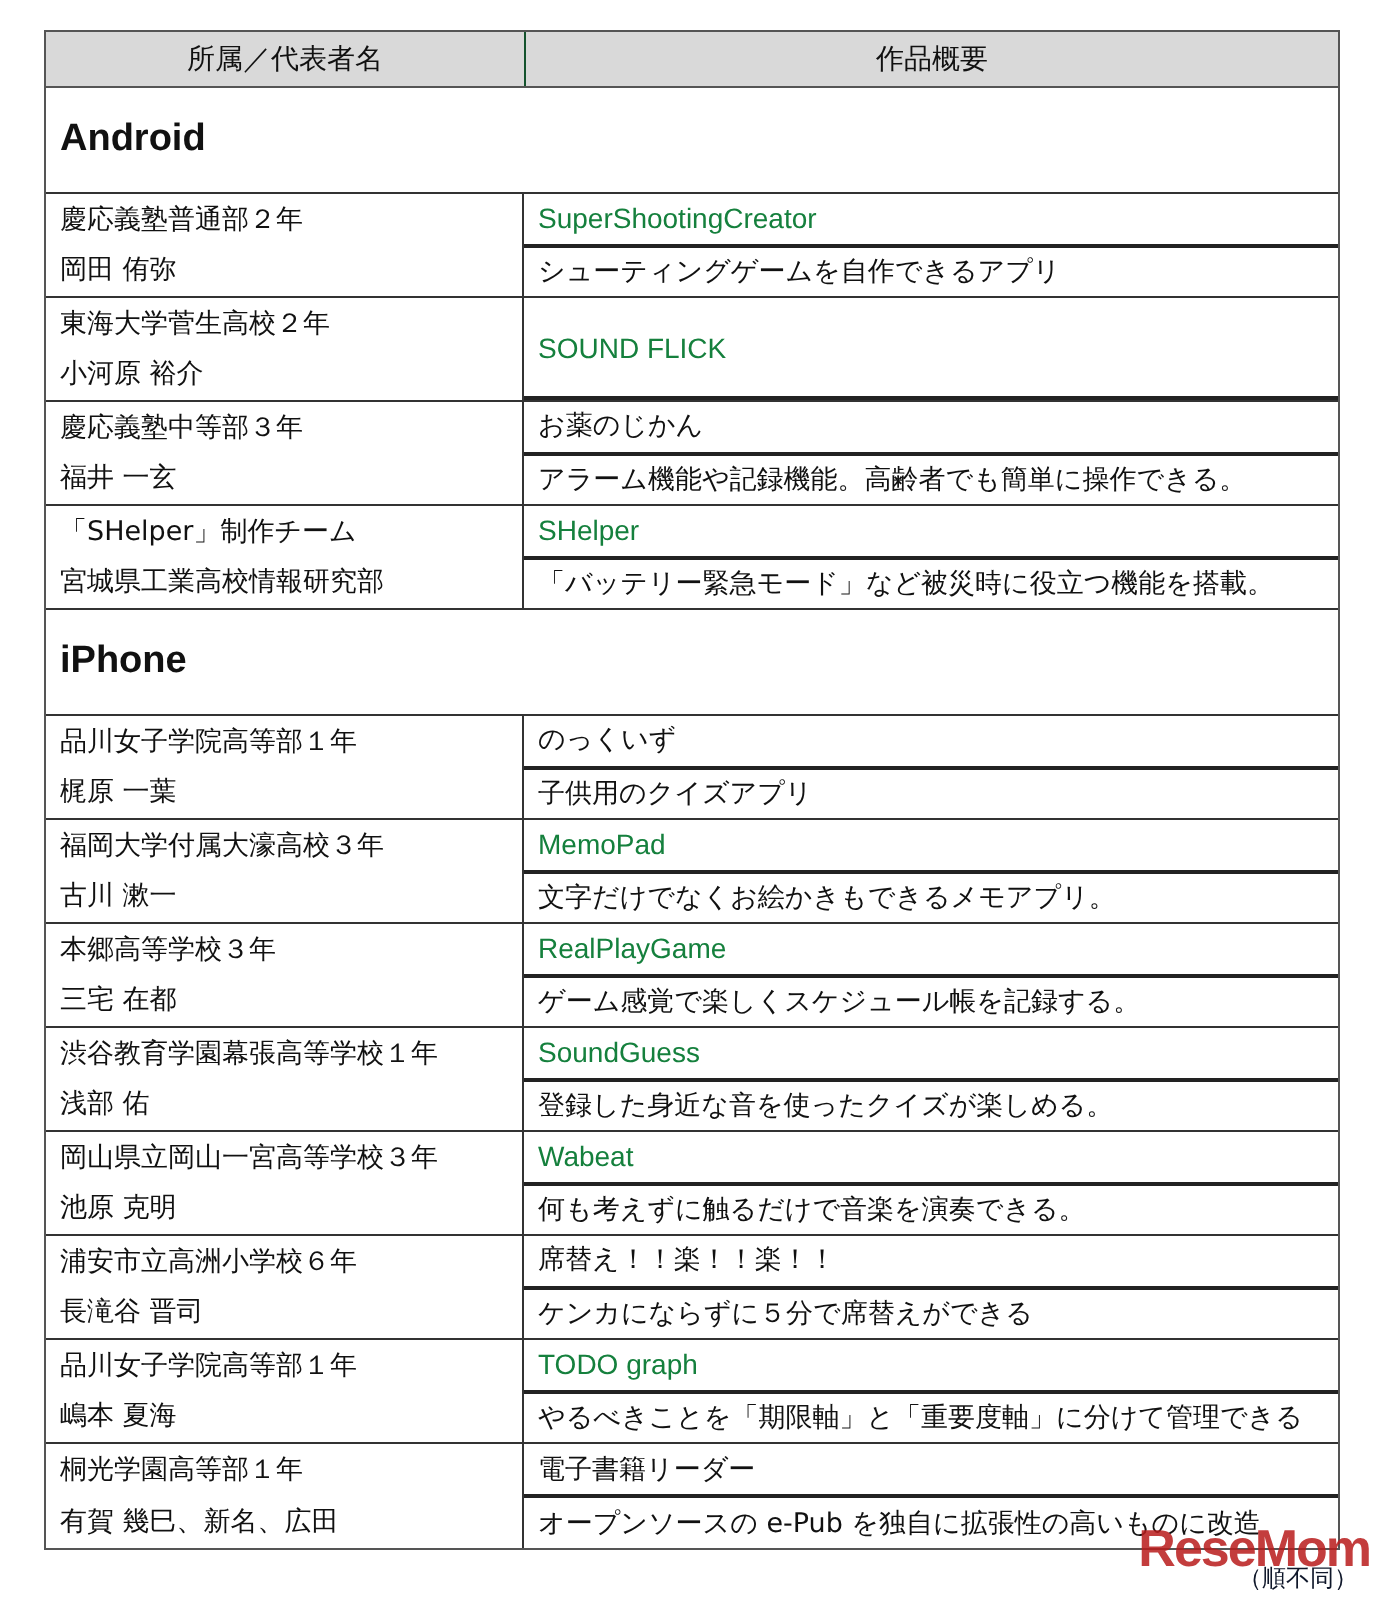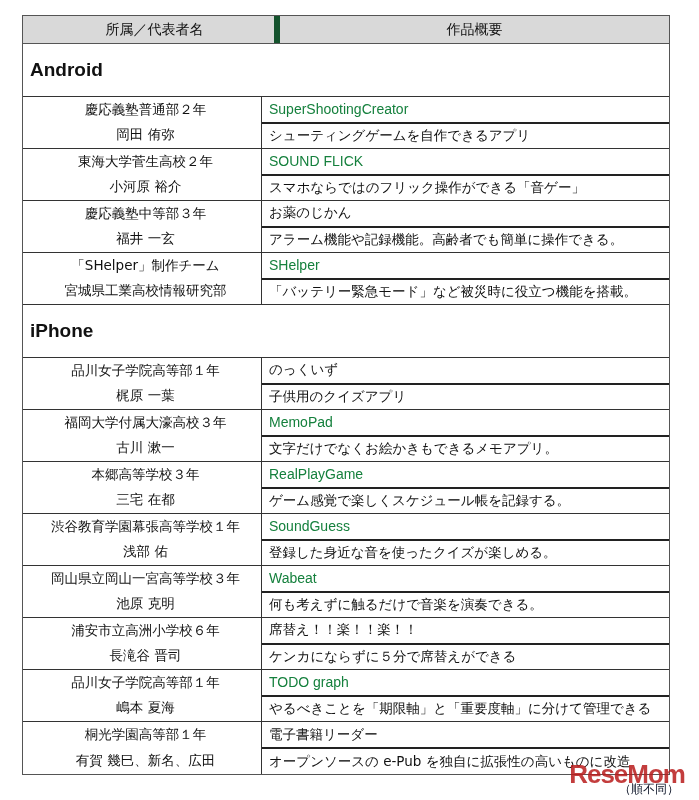--- a/index.html
+++ b/index.html
@@ -2,29 +2,29 @@
 <html><head>
 <meta charset="utf-8">
 <style>
   html, body { margin: 0; padding: 0; background: #ffffff; }
   body { width: 699px; height: 800px; position: relative; overflow: hidden;
          font-family: "DejaVu Sans", "Liberation Sans", sans-serif; color: #111; }
   .table { position: absolute; left: 22px; top: 15px; width: 648px;
            border: 1.5px solid #555; box-sizing: border-box; }
   .hdr { display: flex; height: 27px; background: #d9d9d9; border-bottom: 1.5px solid #555; }
   .hdr div { display: flex; align-items: center; justify-content: center; font-size: 14px; }
-  .hdr .c1 { width: 239px; border-right: 6px solid #14532d; padding-left: 12px; }
+  .hdr .c1 { width: 239px; border-right: 1px solid #14532d; }
   .hdr .c2 { flex: 1; text-align: center; }
   .section { height: 52px; display: flex; align-items: center; padding-left: 7px;
              font-family: "Liberation Sans", sans-serif; font-weight: bold; font-size: 19px;
              border-bottom: 1.2px solid #333; }
   .entry { display: flex; height: 52px; border-bottom: 1.2px solid #333; box-sizing: border-box; }
   .entry:last-child { border-bottom: none; }
   .left { width: 239px; border-right: 1px solid #333; padding-left: 7px; box-sizing: border-box;
-          display: flex; flex-direction: column; justify-content: space-around; font-size: 13.5px; text-align: center; }
+          display: flex; flex-direction: column; justify-content: space-around; font-size: 13.5px; }
   .right { flex: 1; display: flex; flex-direction: column; }
   .r1, .r2 { flex: 1; display: flex; align-items: center; padding-left: 7px; font-size: 13.5px; }
   .r1 { border-bottom: 2px solid #222; }
   .latin { font-family: "Liberation Sans", sans-serif; font-size: 14px; color: #15803d; }
   .watermark { position: absolute; right: 14px; bottom: 10px; font-family: Liberation Sans, sans-serif;
                font-weight: bold; font-size: 26px; color: #b91c1c; letter-spacing: -1px; opacity: 0.85; }
   .note { position: absolute; right: 20px; bottom: 2px; font-size: 12px; color: #0f172a; }
 </style>
 </head>
 <body>
@@ -47,21 +47,20 @@
         <div class="r2">シューティングゲームを自作できるアプリ</div>
       </div>
       </div>
       <div class="entry">
       <div class="left">
         <div>東海大学菅生高校２年</div>
         <div>小河原 裕介</div>
       </div>
       <div class="right">
         <div class="r1 latin">SOUND FLICK</div>
-        <div class="r2">スマホならではのフリック操作ができる「音ゲー」</div>
       </div>
       </div>
       <div class="entry">
       <div class="left">
         <div>慶応義塾中等部３年</div>
         <div>福井 一玄</div>
       </div>
       <div class="right">
         <div class="r1">お薬のじかん</div>
         <div class="r2">アラーム機能や記録機能。高齢者でも簡単に操作できる。</div>

